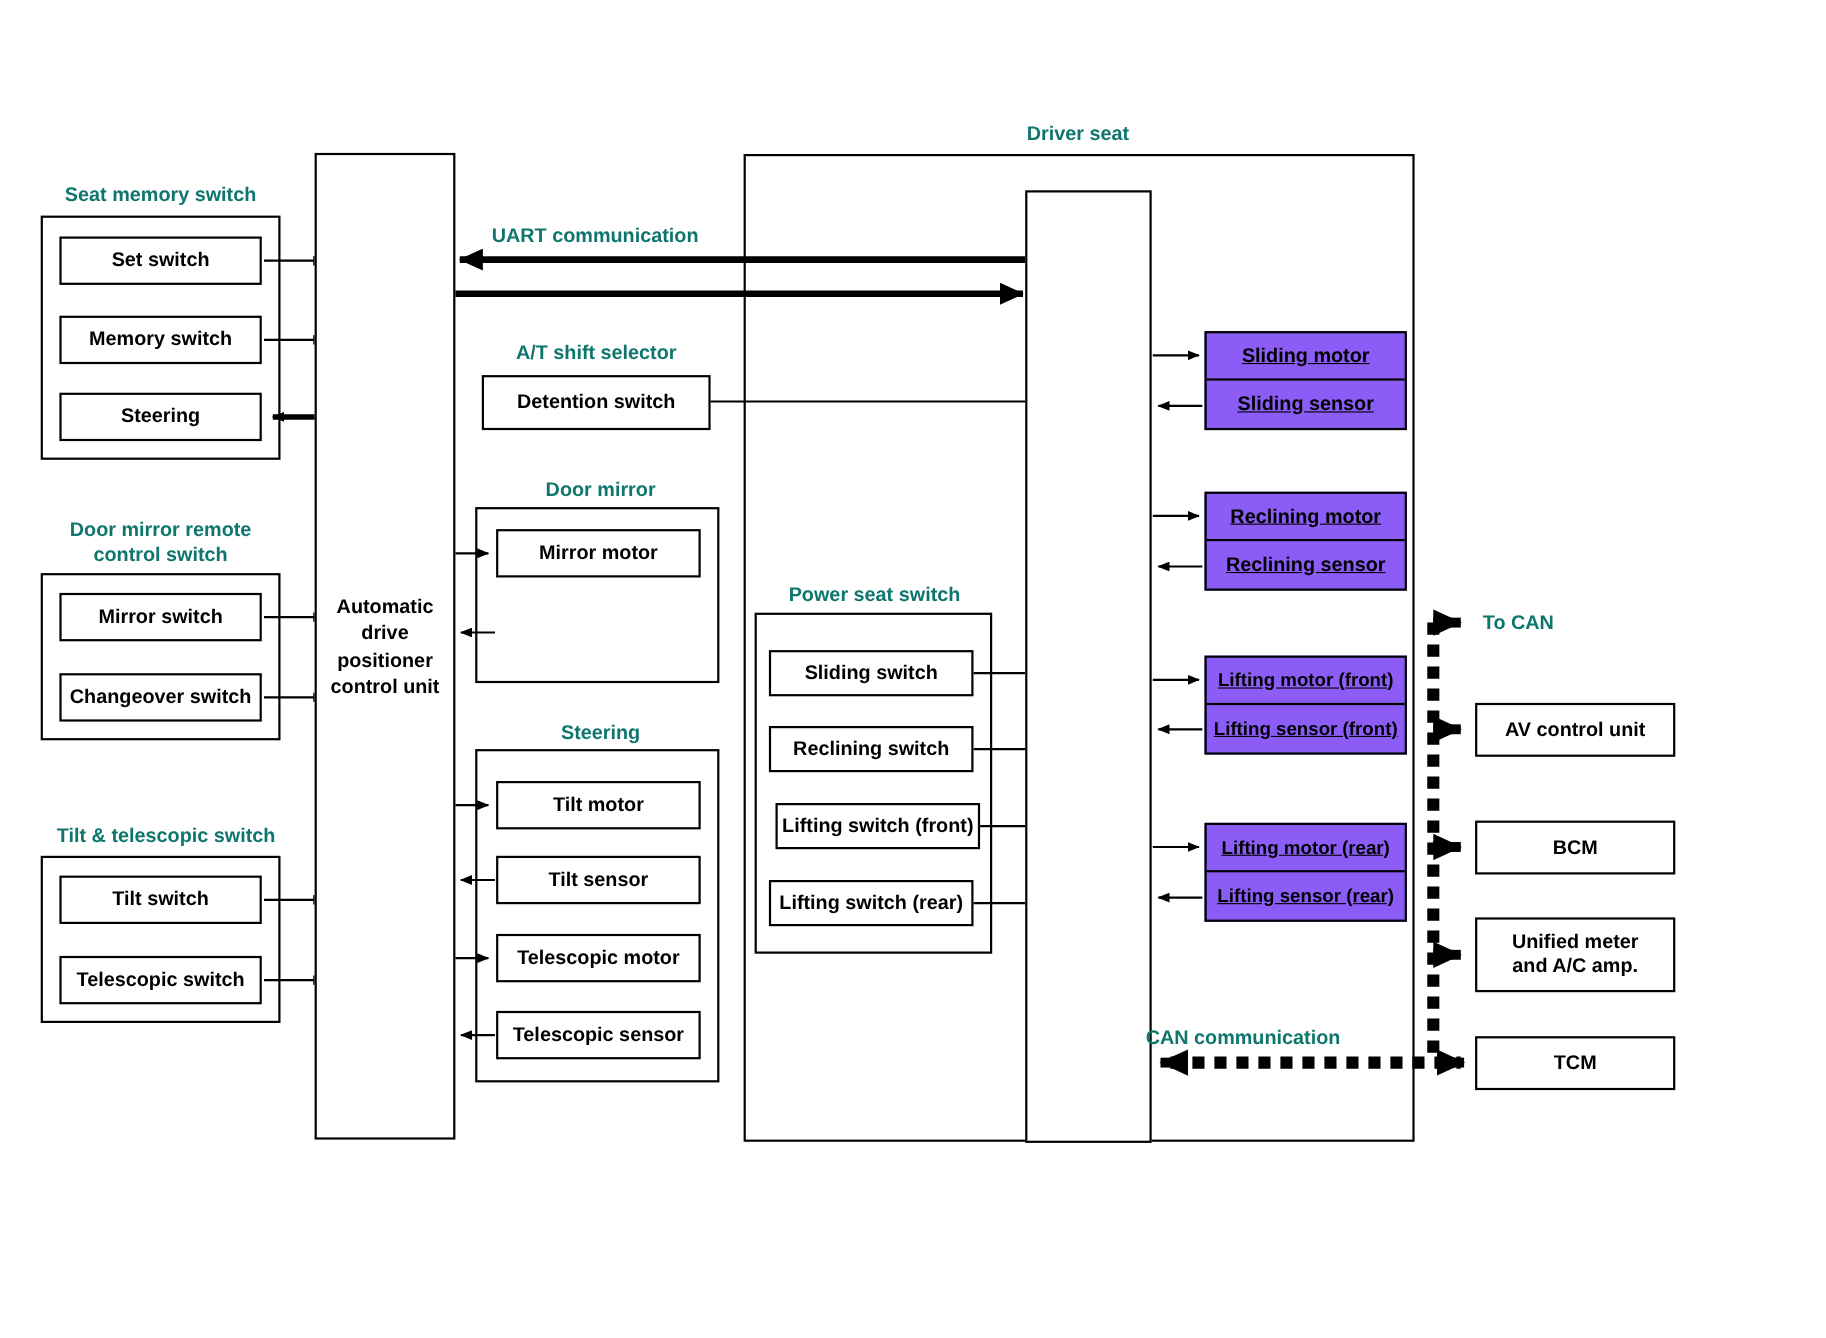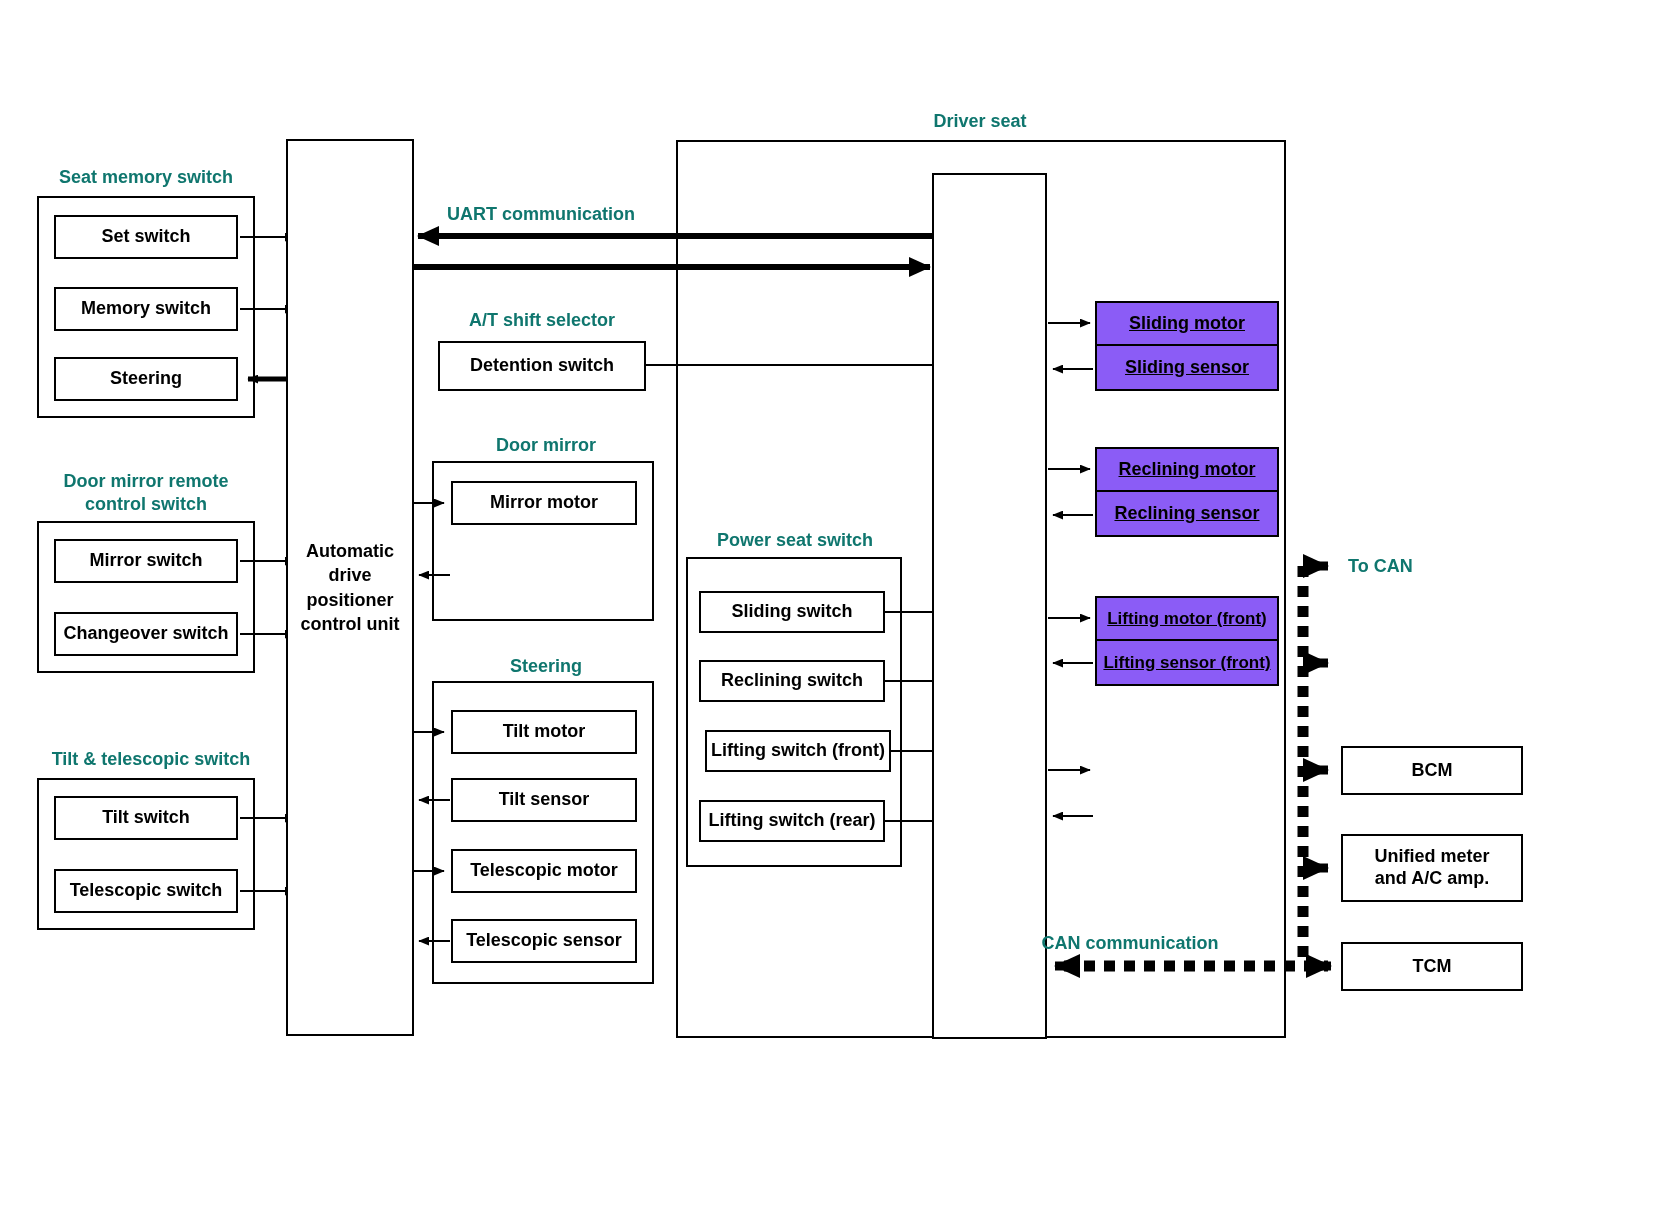--- a/index.html
+++ b/index.html
@@ -170,27 +170,32 @@
   <div class="stack" style="left:1095px;top:447px;width:184px;height:90px;">
     <div class="cell top">Reclining motor</div>
     <div class="cell">Reclining sensor</div>
   </div>
 
   <div class="stack" style="left:1095px;top:596px;width:184px;height:90px;">
     <div class="cell top" style="font-size:17px;">Lifting motor (front)</div>
     <div class="cell" style="font-size:17px;">Lifting sensor (front)</div>
   </div>
 
+  <div class="stack" style="left:1095px;top:748px;width:184px;height:90px;">
+    <div class="cell top" style="font-size:17px;">Lifting motor (rear)</div>
+    <div class="cell" style="font-size:17px;">Lifting sensor (rear)</div>
+  </div>
 
   <div class="freelabel" style="left:396px;top:203px;width:290px;text-align:center;">UART communication</div>
 
   <div class="freelabel" style="left:1000px;top:932px;width:260px;text-align:center;">CAN communication</div>
 
   <div class="freelabel" style="left:1348px;top:555px;width:140px;text-align:left;">To CAN</div>
 
+  <div class="node thin" style="left:1341px;top:639px;width:182px;height:49px;">AV control unit</div>
   <div class="node thin" style="left:1341px;top:746px;width:182px;height:49px;">BCM</div>
   <div class="node thin" style="left:1341px;top:834px;width:182px;height:68px;">
     <span style="white-space:pre-line;">Unified meter
 and A/C amp.</span>
   </div>
   <div class="node thin" style="left:1341px;top:942px;width:182px;height:49px;">TCM</div>
 
 </div>
 
 </body></html>

